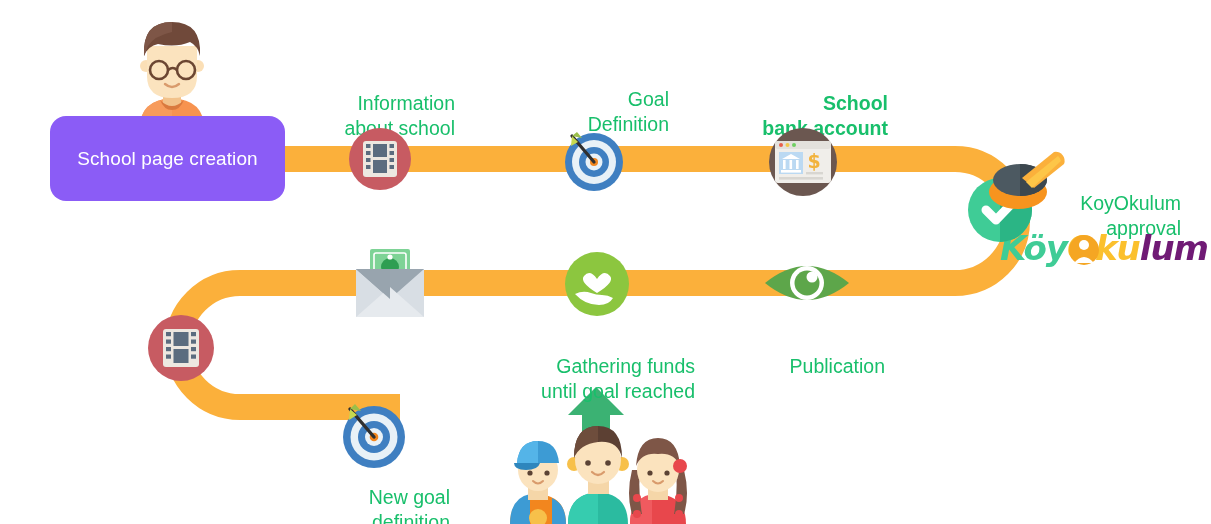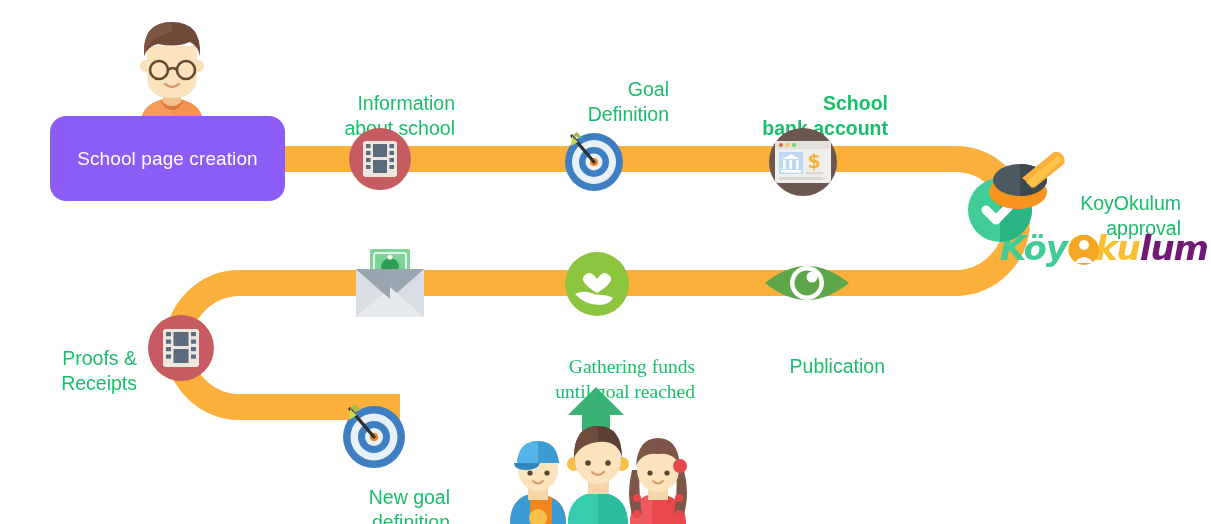--- a/index.html
+++ b/index.html
@@ -123,21 +123,21 @@
     <circle cx="32" cy="34" r="29" fill="#3F7FC1"></circle>
     <circle cx="32" cy="34" r="22" fill="#E8F1F7"></circle>
     <circle cx="32" cy="34" r="15" fill="#3F7FC1"></circle>
     <circle cx="32" cy="34" r="8.5" fill="#E8F1F7"></circle>
     <circle cx="32" cy="34" r="4" fill="#F2861E"></circle>
 
     <path d="M32 34 L10 8" stroke="#2F2F2F" stroke-width="3.2" stroke-linecap="round"></path>
     <path d="M10 8 l10 2 l-5 -6 z" fill="#9BBF4A"></path>
     <path d="M10 8 l-1 10 l7 -4 z" fill="#C6D94E"></path>
   </svg>
-  <div class="abs cap" style="left:519px;top:52px;width:150px;">
+  <div class="abs cap" style="left:519px;top:62px;width:150px;">
     <span>Goal
 Definition</span>
   </div>
 
   <svg class="abs node" style="left:768px;top:127px;width:70px;height:70px;" viewBox="0 0 70 70" xmlns="http://www.w3.org/2000/svg">
     <circle cx="35" cy="35" r="34" fill="#6B5750"></circle>
     <rect x="7" y="14" width="56" height="42" rx="3" fill="#F0EEEA"></rect>
     <rect x="7" y="14" width="56" height="8" rx="3" fill="#E3E1DC"></rect>
     <circle cx="13" cy="18" r="2" fill="#E8604C"></circle>
     <circle cx="19.5" cy="18" r="2" fill="#F2C94C"></circle>
@@ -197,21 +197,21 @@
   </svg>
   <div class="abs cap" style="left:730px;top:329px;width:155px;">
     <span>Publication</span>
   </div>
 
   <svg class="abs node" style="left:565px;top:252px;width:64px;height:64px;" viewBox="0 0 64 64" xmlns="http://www.w3.org/2000/svg">
     <circle cx="32" cy="32" r="32" fill="#8CC63F"></circle>
     <path d="M32 27 q-7 -10 -13 -3 q-5 6 13 17 q18 -11 13 -17 q-6 -7 -13 3 z" fill="#FFFFFF"></path>
     <path d="M10 42 q8 -4 16 -1 q5 2 11 2 q6 0 11 3 q-4 7 -14 7 q-14 0 -24 -11 z" fill="#FFFFFF"></path>
   </svg>
-  <div class="abs cap" style="left:505px;top:329px;width:190px;font-family:Liberation Serif, serif;">
+  <div class="abs cap" style="left:505px;top:329px;width:190px;">
     <span>Gathering funds
 until goal reached</span>
   </div>
 
   <svg class="abs" style="left:568px;top:387px;width:56px;height:70px;z-index:4;" viewBox="0 0 56 70" xmlns="http://www.w3.org/2000/svg">
     <path d="M28 0 L56 28 H42 V70 H14 V28 H0 Z" fill="#3BB273"></path>
   </svg>
 
   <svg class="abs" style="left:500px;top:418px;width:196px;height:106px;z-index:5;" viewBox="0 0 196 106" xmlns="http://www.w3.org/2000/svg">
 
@@ -280,24 +280,20 @@
     <rect x="18" y="24.5" width="5" height="4.2" fill="#5B6C7F"></rect>
     <rect x="18" y="32" width="5" height="4.2" fill="#5B6C7F"></rect>
     <rect x="18" y="39.5" width="5" height="4.2" fill="#5B6C7F"></rect>
     <rect x="43" y="17" width="5" height="4.2" fill="#5B6C7F"></rect>
     <rect x="43" y="24.5" width="5" height="4.2" fill="#5B6C7F"></rect>
     <rect x="43" y="32" width="5" height="4.2" fill="#5B6C7F"></rect>
     <rect x="43" y="39.5" width="5" height="4.2" fill="#5B6C7F"></rect>
     <rect x="25.5" y="17" width="15" height="14" fill="#5B6C7F"></rect>
     <rect x="25.5" y="34" width="15" height="14" fill="#5B6C7F"></rect>
   </svg>
-  <div class="abs cap" style="left:12px;top:321px;width:125px;">
-    <span>Proofs &amp;
-Receipts</span>
-  </div>
 
   <svg class="abs node" style="left:338px;top:400px;width:70px;height:70px;" viewBox="0 0 70 70" xmlns="http://www.w3.org/2000/svg">
     <circle cx="36" cy="37" r="31" fill="#3F7FC1"></circle>
     <circle cx="36" cy="37" r="23.5" fill="#E8F1F7"></circle>
     <circle cx="36" cy="37" r="16" fill="#3F7FC1"></circle>
     <circle cx="36" cy="37" r="9" fill="#E8F1F7"></circle>
     <circle cx="36" cy="37" r="4.3" fill="#F2861E"></circle>
     <path d="M36 37 L12 9" stroke="#2F2F2F" stroke-width="3.4" stroke-linecap="round"></path>
     <path d="M12 9 l11 2 l-6 -7 z" fill="#9BBF4A"></path>
     <path d="M12 9 l-1 11 l8 -5 z" fill="#C6D94E"></path>

